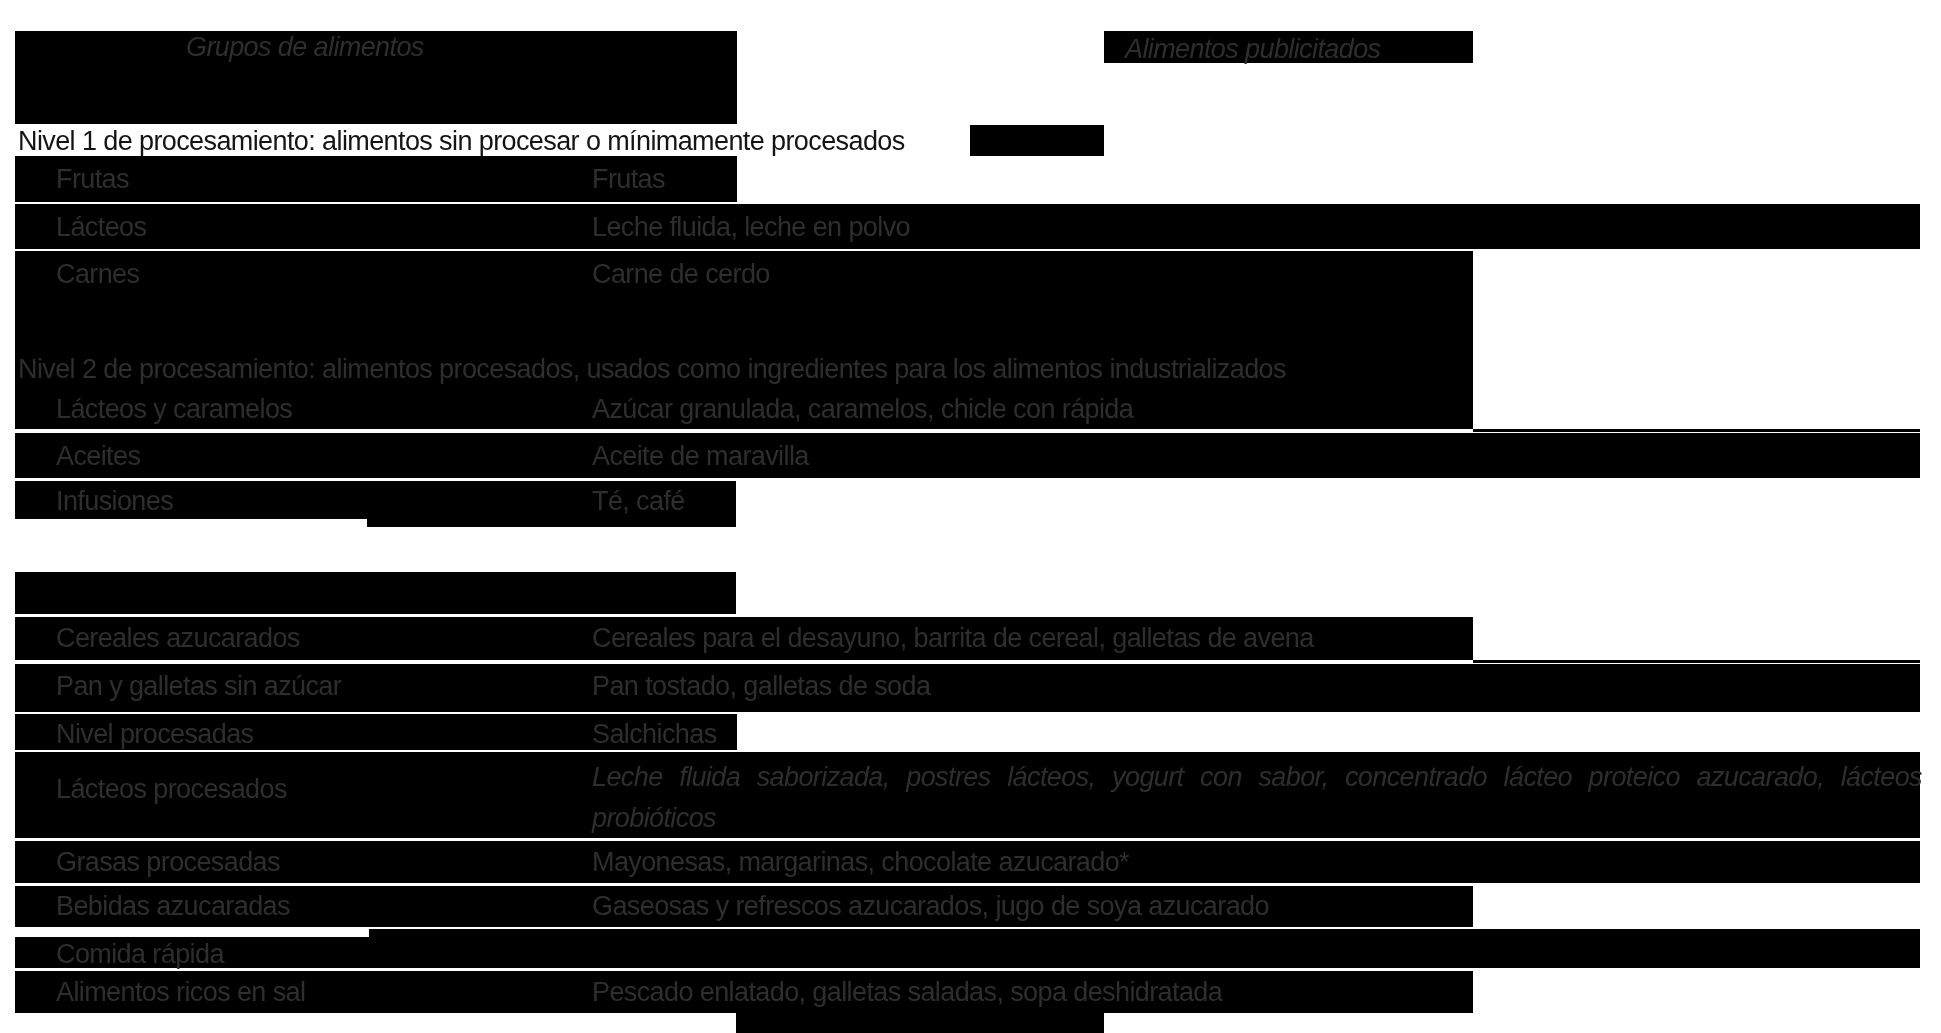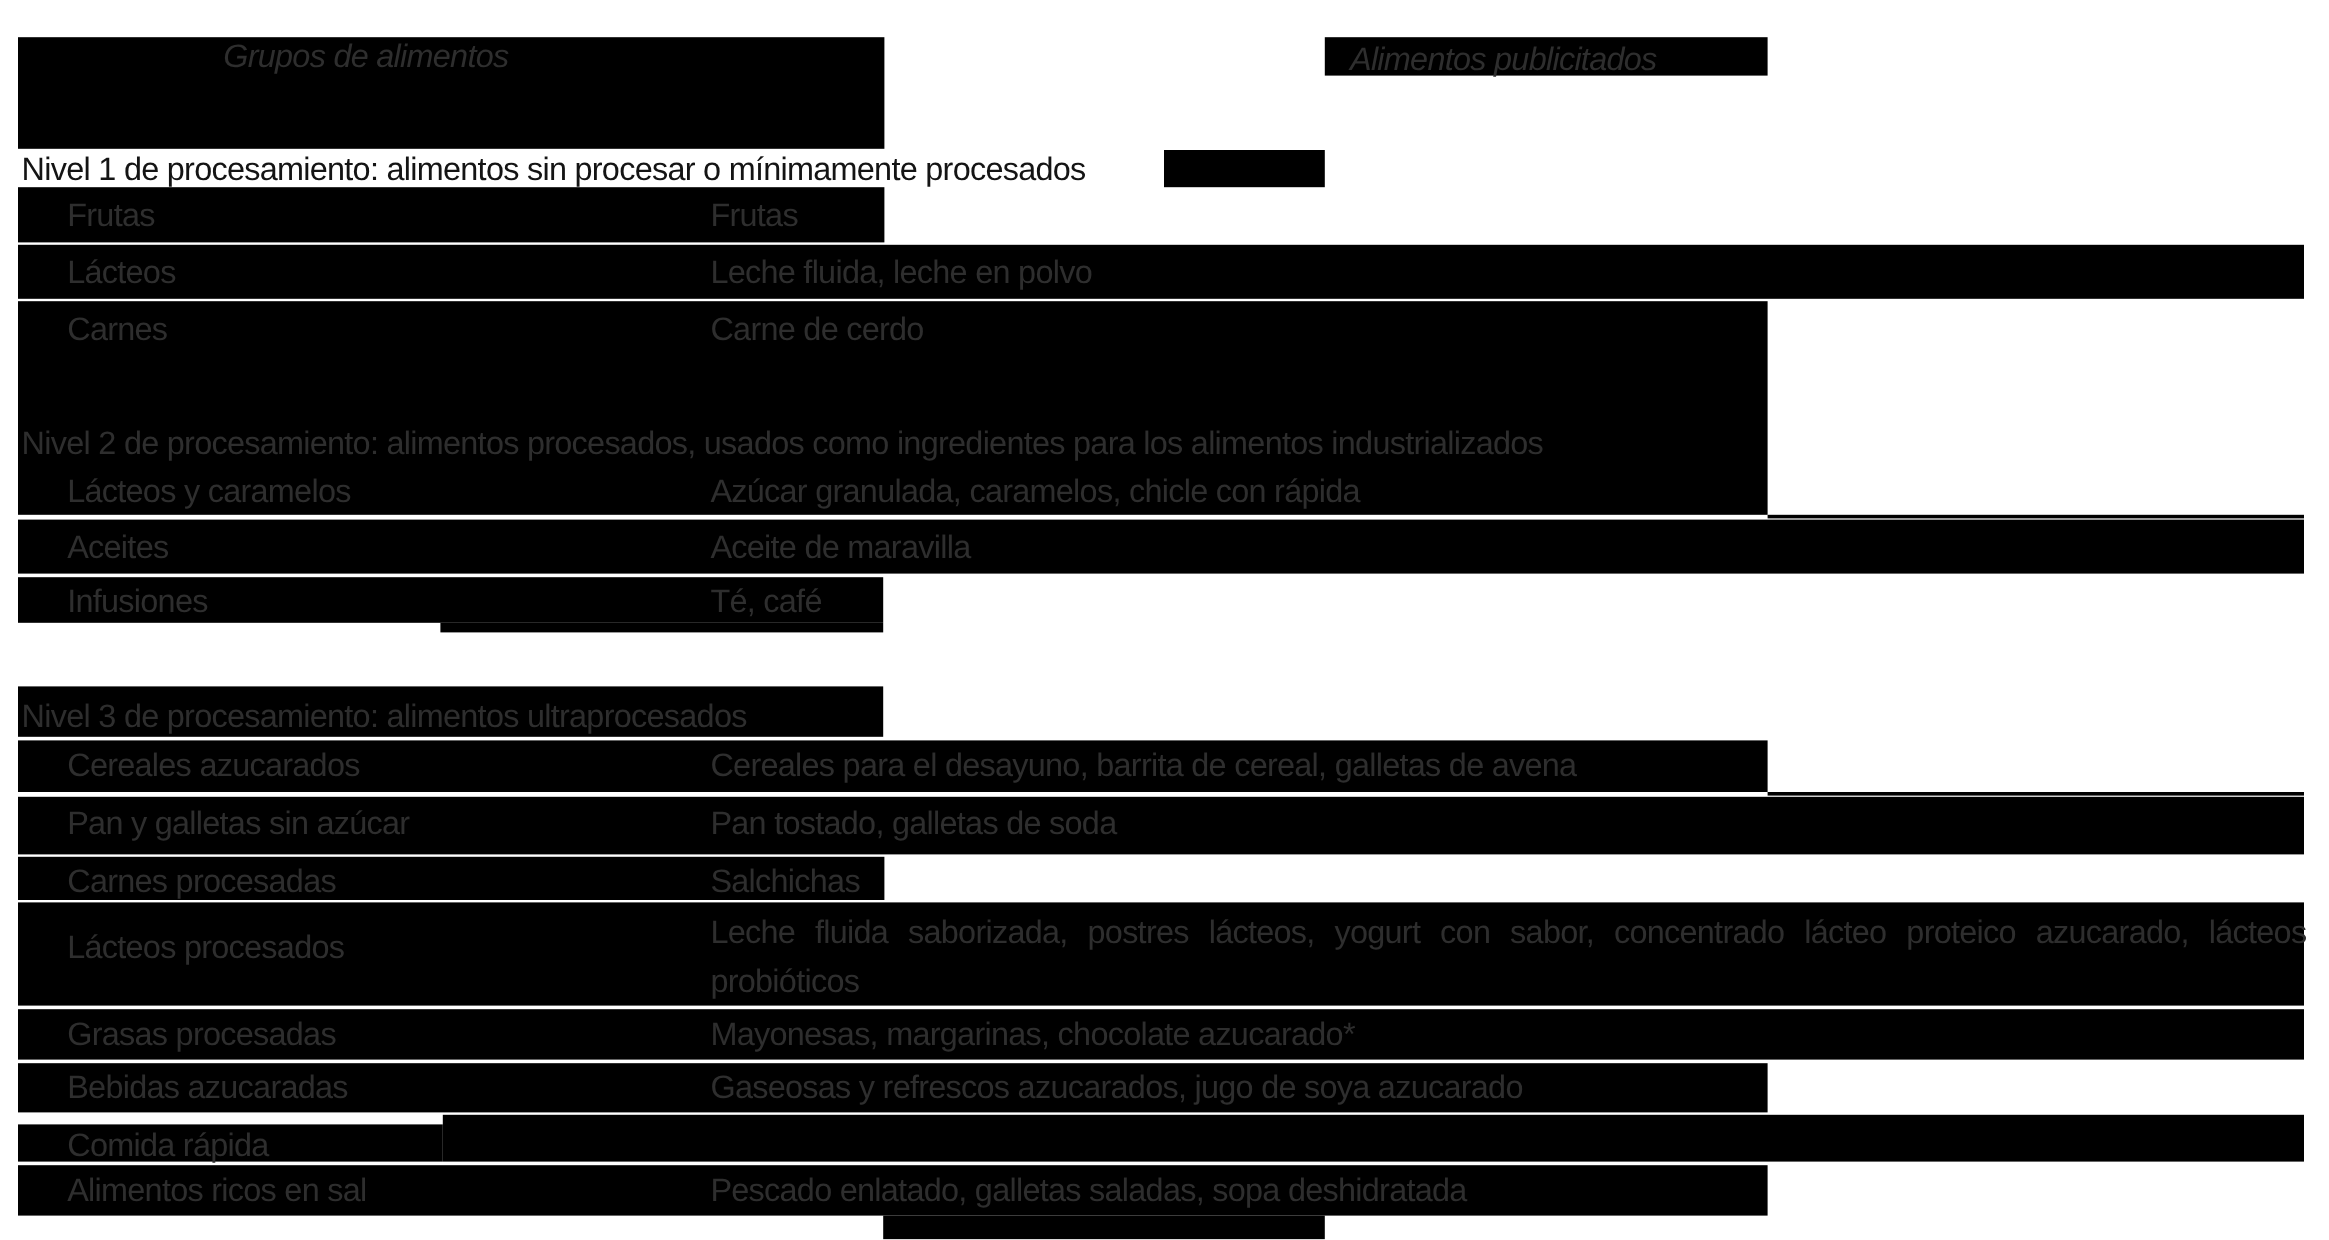--- a/index.html
+++ b/index.html
@@ -71,29 +71,28 @@
   <div class="txt" style="left:592px;top:260px;">Carne de cerdo</div>
 
   <div class="txt" style="left:18px;top:355px;">Nivel 2 de procesamiento: alimentos procesados, usados como ingredientes para los alimentos industrializados</div>
   <div class="txt" style="left:56px;top:395px;">Lácteos y caramelos</div>
   <div class="txt" style="left:592px;top:395px;">Azúcar granulada, caramelos, chicle con rápida</div>
   <div class="txt" style="left:56px;top:442px;">Aceites</div>
   <div class="txt" style="left:592px;top:442px;">Aceite de maravilla</div>
   <div class="txt" style="left:56px;top:487px;">Infusiones</div>
   <div class="txt" style="left:592px;top:487px;">Té, café</div>
 
-  <div class="txt" style="left:18px;top:583px;">Nivel 3 de procesamiento: alimentos ultraprocesados</div>
   <div class="txt" style="left:56px;top:624px;">Cereales azucarados</div>
   <div class="txt" style="left:56px;top:672px;">Pan y galletas sin azúcar</div>
   <div class="txt" style="left:592px;top:624px;">Cereales para el desayuno, barrita de cereal, galletas de avena</div>
   <div class="txt" style="left:592px;top:672px;">Pan tostado, galletas de soda</div>
-  <div class="txt" style="left:56px;top:720px;">Carnes procesadas</div>
+  <div class="txt" style="left:56px;top:720px;">Nivel procesadas</div>
   <div class="txt" style="left:592px;top:720px;">Salchichas</div>
   <div class="txt" style="left:56px;top:775px;">Lácteos procesados</div>
-  <div class="txt wrap2" style="left:592px;top:757px;">Leche fluida saborizada, postres lácteos, yogurt con sabor, concentrado lácteo proteico azucarado, lácteos probióticos</div>
+  <div class="txt wrap2" style="left:592px;top:757px;font-style:italic;">Leche fluida saborizada, postres lácteos, yogurt con sabor, concentrado lácteo proteico azucarado, lácteos probióticos</div>
   <div class="txt" style="left:56px;top:848px;">Grasas procesadas</div>
   <div class="txt" style="left:592px;top:848px;">Mayonesas, margarinas, chocolate azucarado*</div>
   <div class="txt" style="left:56px;top:892px;">Bebidas azucaradas</div>
   <div class="txt" style="left:592px;top:892px;">Gaseosas y refrescos azucarados, jugo de soya azucarado</div>
   <div class="txt" style="left:56px;top:940px;">Comida rápida</div>
   <div class="txt" style="left:56px;top:978px;">Alimentos ricos en sal</div>
   <div class="txt" style="left:592px;top:978px;">Pescado enlatado, galletas saladas, sopa deshidratada</div>
 
 </div>
 

